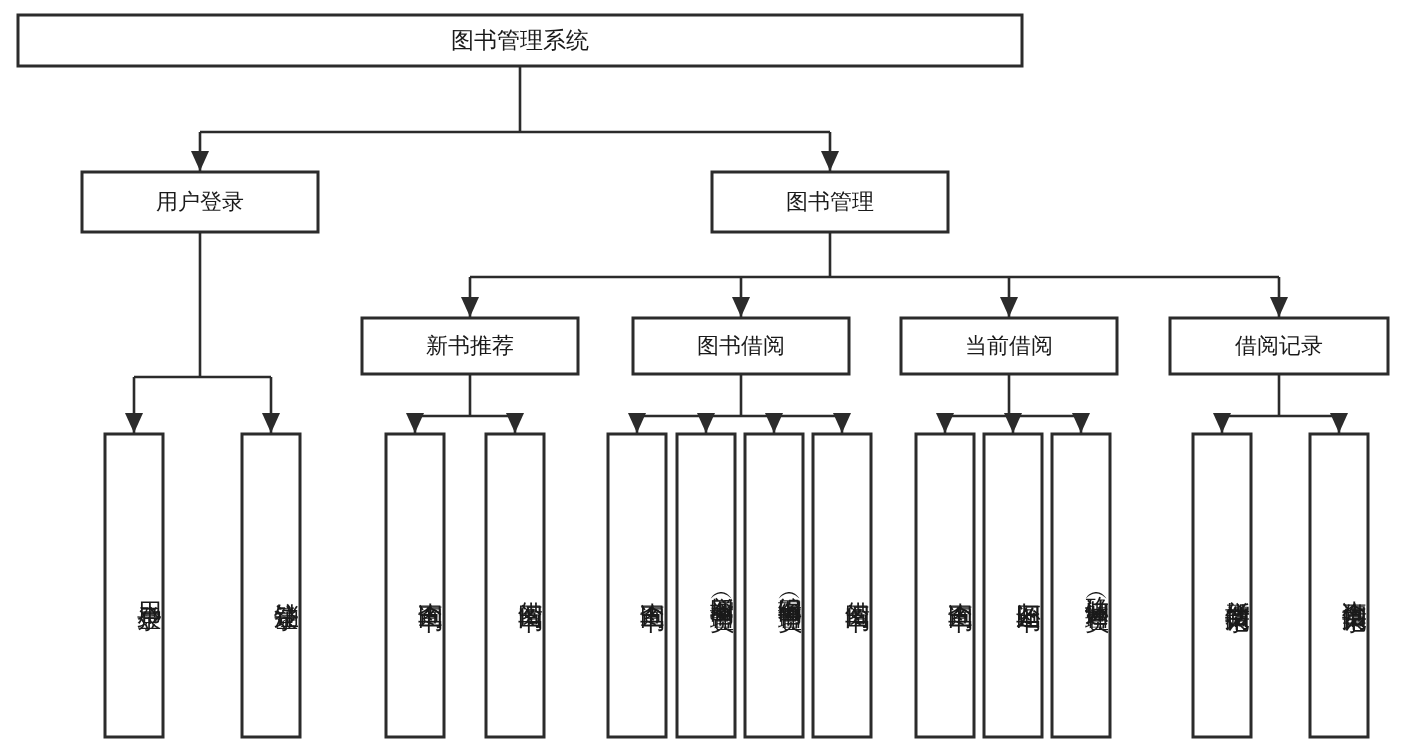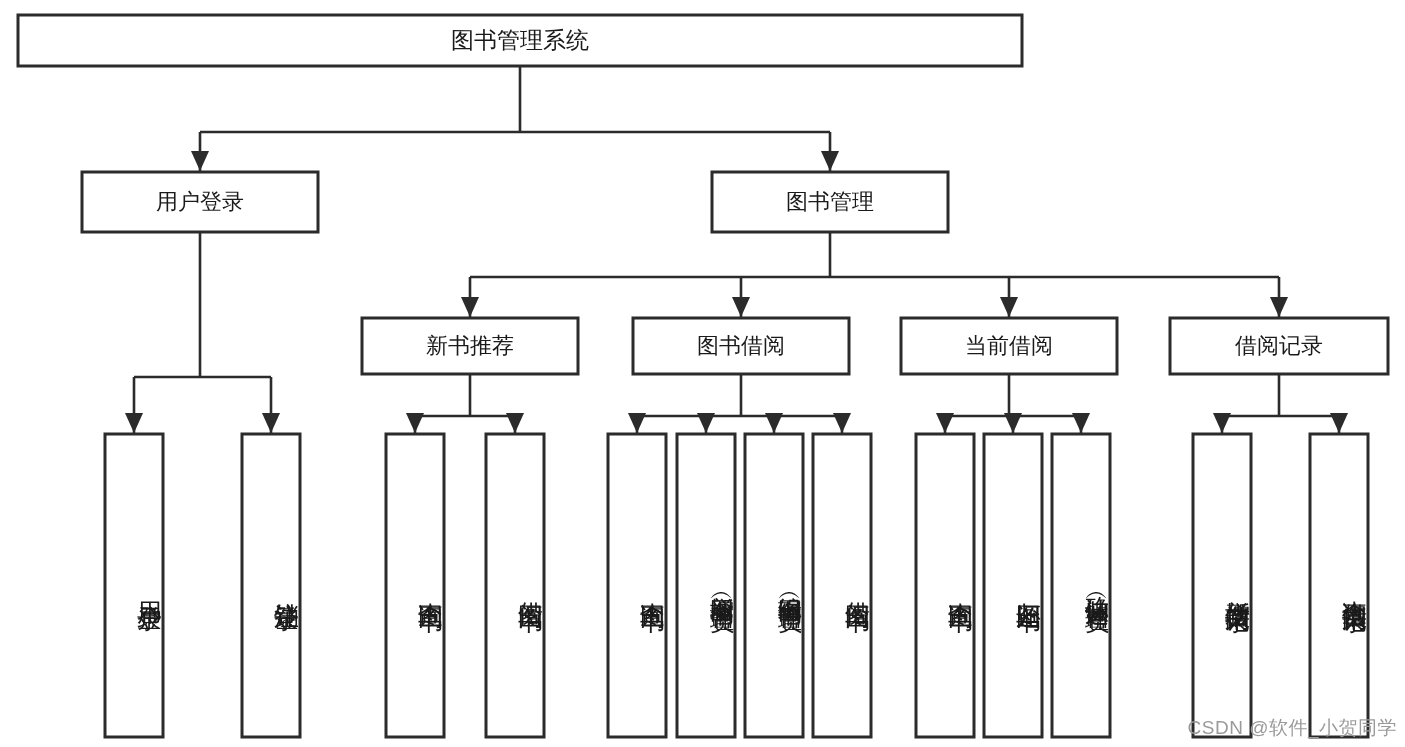--- a/index.html
+++ b/index.html
@@ -228,14 +228,13 @@
       <div class="vlabel" style="left: 608px; top: 440px; width: 58px; height: 291px;">查询图书</div>
       <div class="vlabel" style="left: 677px; top: 440px; width: 58px; height: 291px; font-size: 24px;">新增图书（管理员）</div>
       <div class="vlabel" style="left: 745px; top: 440px; width: 58px; height: 291px; font-size: 24px;">编辑图书（管理员）</div>
       <div class="vlabel" style="left: 813px; top: 440px; width: 58px; height: 291px;">借阅图书</div>
       <div class="vlabel" style="left: 916px; top: 440px; width: 58px; height: 291px;">查询图书</div>
       <div class="vlabel" style="left: 984px; top: 440px; width: 58px; height: 291px;">归还图书</div>
       <div class="vlabel" style="left: 1052px; top: 440px; width: 58px; height: 291px; font-size: 24px;">确认归还（管理员）</div>
       <div class="vlabel" style="left: 1193px; top: 440px; width: 58px; height: 291px; font-size: 25px;">新增借阅记录</div>
       <div class="vlabel" style="left: 1310px; top: 440px; width: 58px; height: 291px; font-size: 25px;">查询借阅记录</div>
     </div>
-  <div class="watermark">CSDN @软件_小贺同学</div>
 </div>
 
 </body></html>

